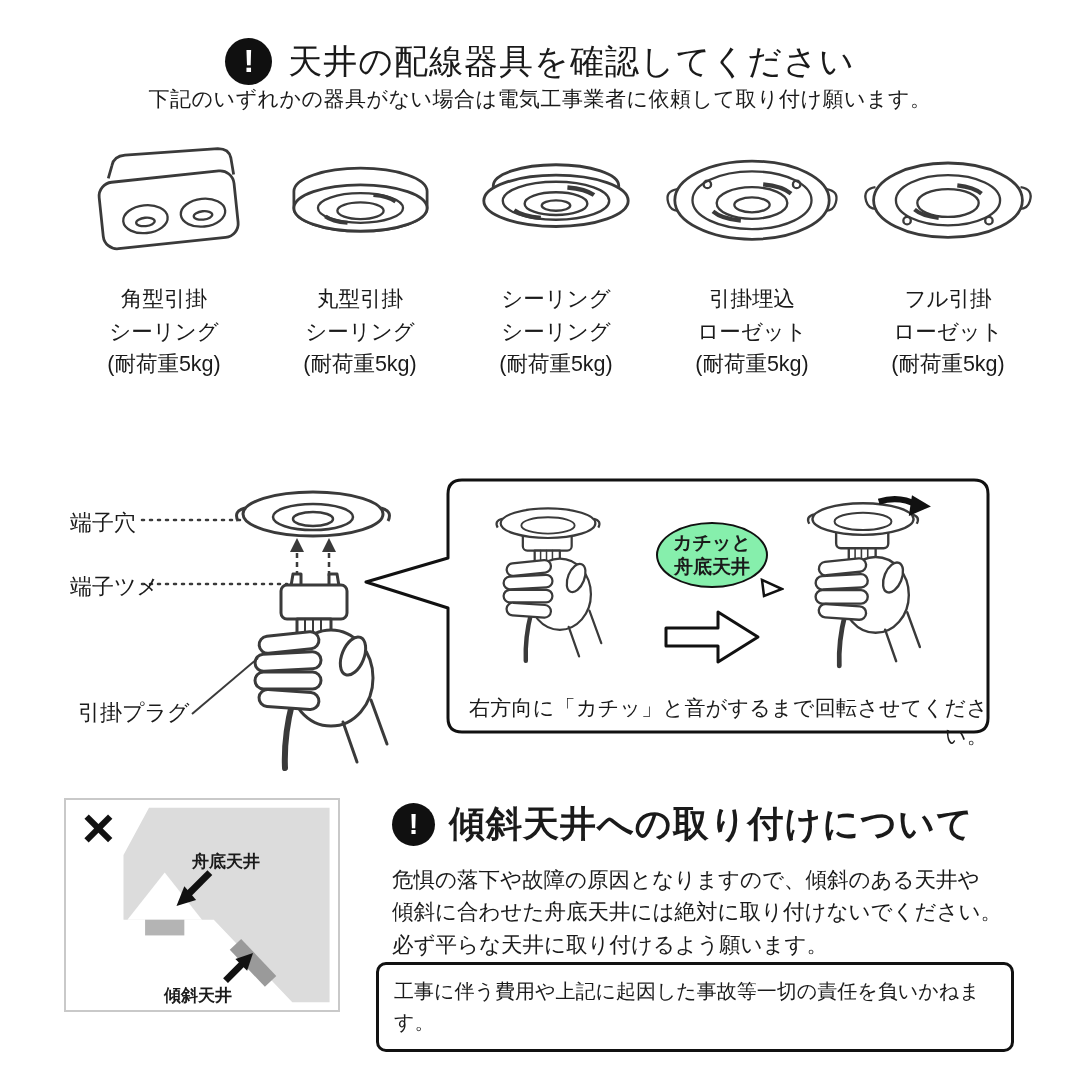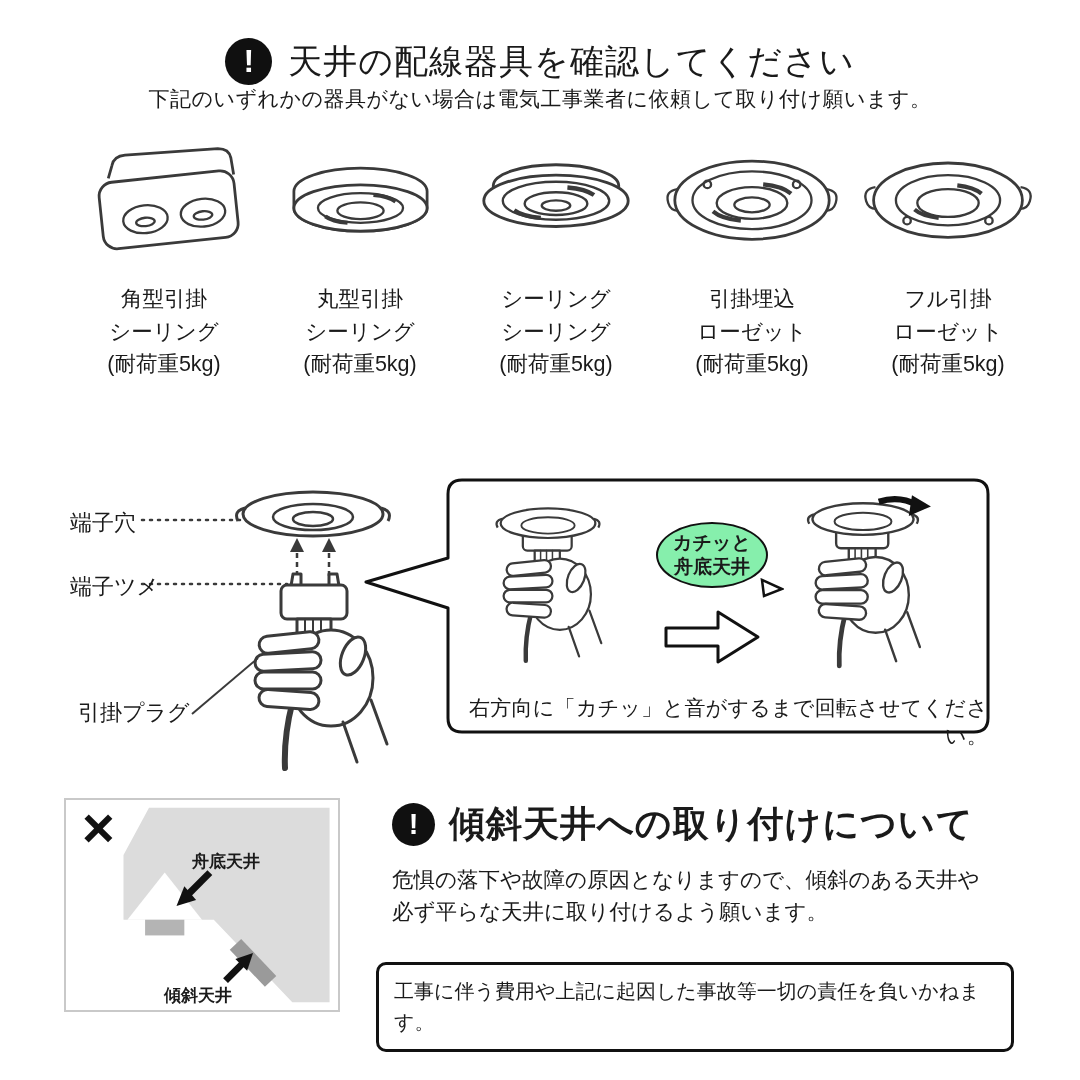--- a/index.html
+++ b/index.html
@@ -292,20 +292,21 @@
     <span class="dlbl dlbl-keisha">傾斜天井</span>
   </div>
 
   <div class="h2row">
     <span class="bang md">!</span>
     <h2 class="title2">傾斜天井への取り付けについて</h2>
   </div>
 
   <div class="body3">
     <div>危惧の落下や故障の原因となりますので、傾斜のある天井や</div>
+    <div>傾斜に合わせた舟底天井には絶対に取り付けないでください。</div>
     <div>必ず平らな天井に取り付けるよう願います。</div>
   </div>
 
   <div class="notice">
     <div>工事に伴う費用や上記に起因した事故等一切の責任を負いかねます。</div>
   </div>
 
 </div>
 
 </body></html>

